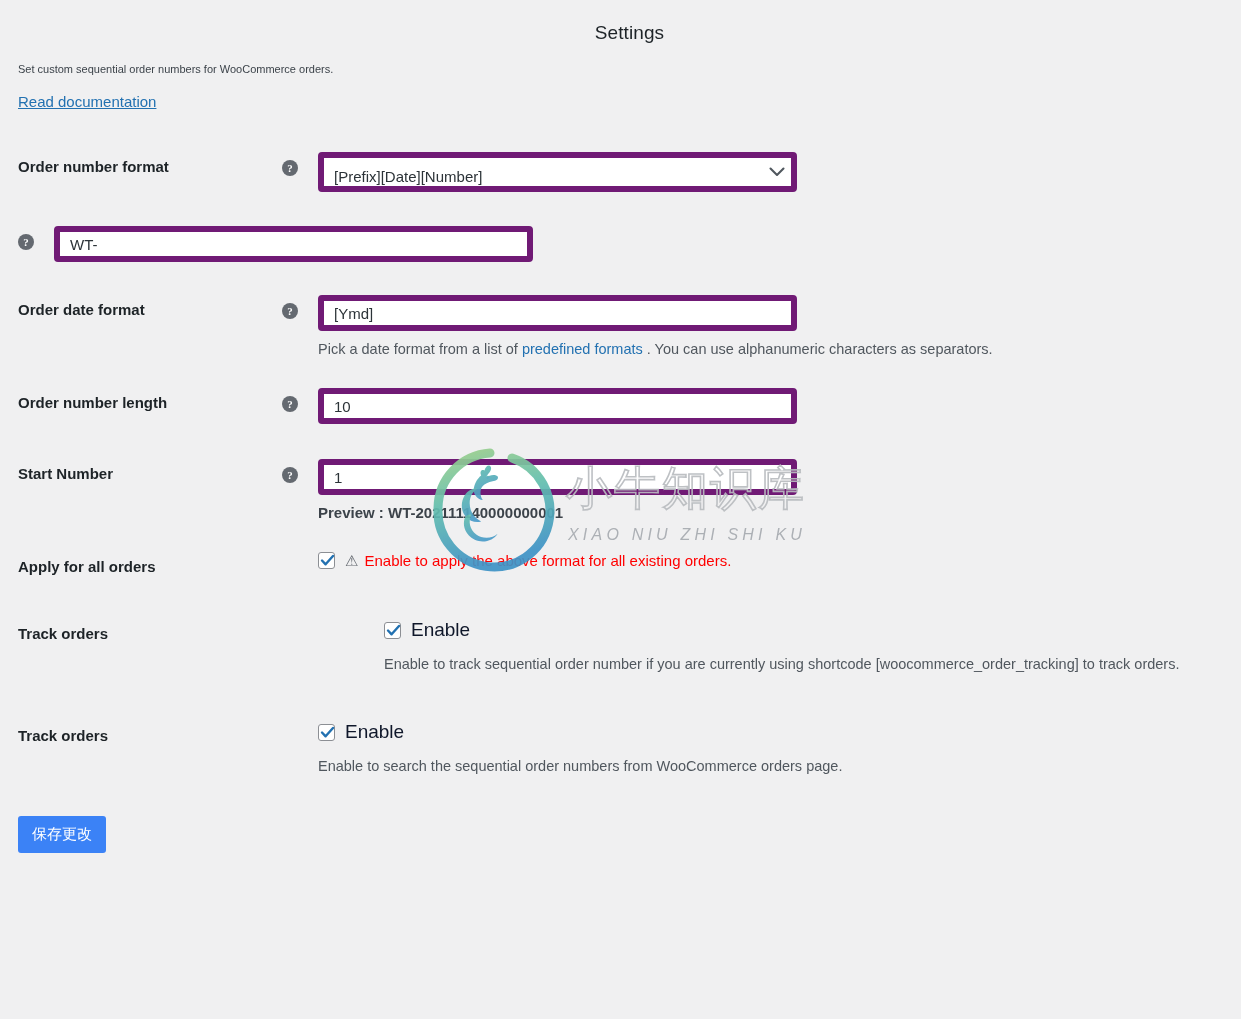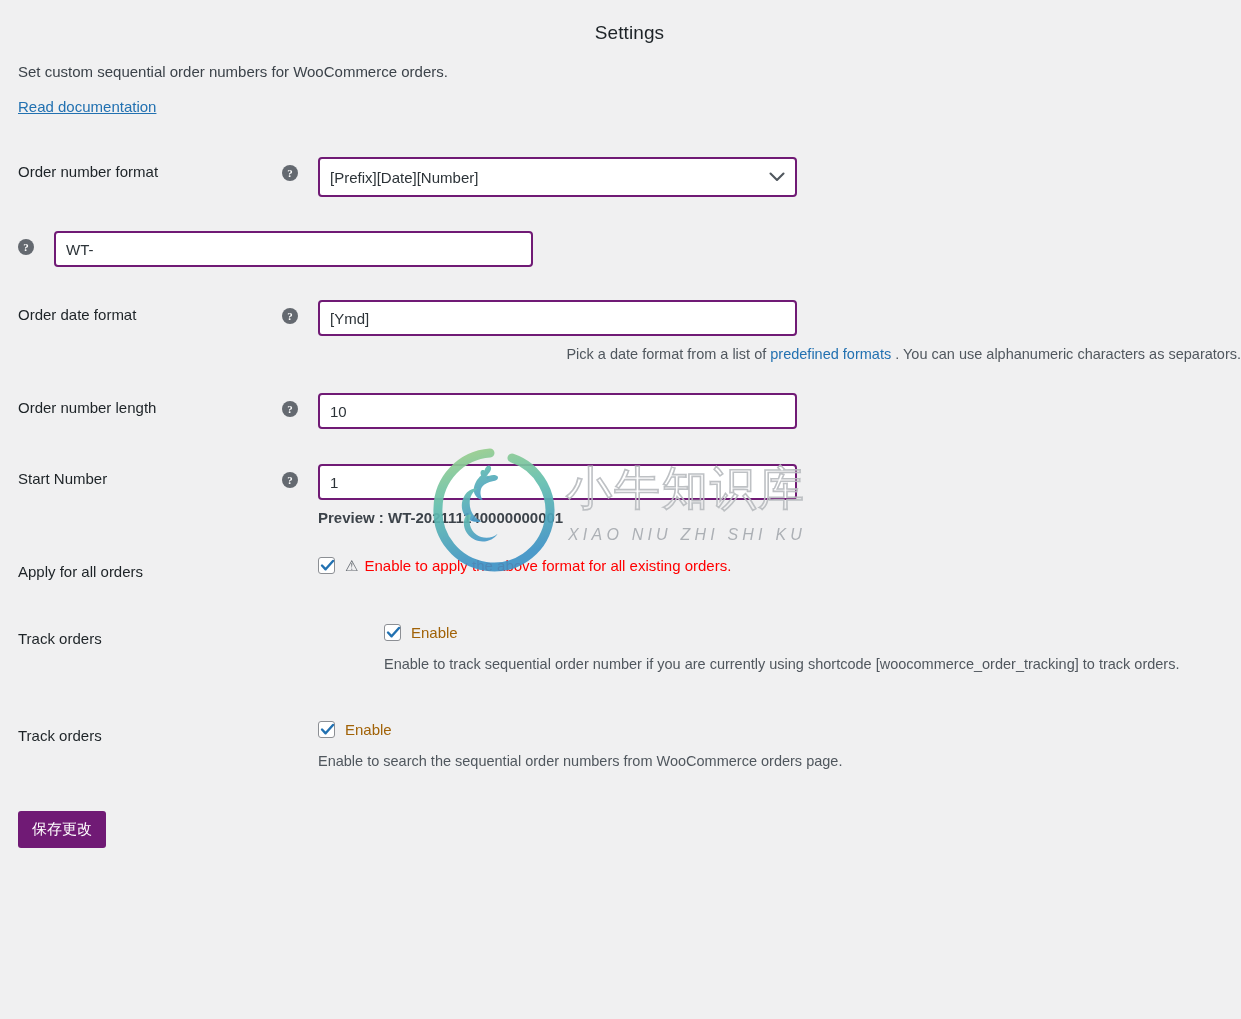--- a/index.html
+++ b/index.html
@@ -31,41 +31,41 @@
   .page { position: relative; z-index: 1; padding: 22px 0 0 18px; }
   .page-title {
     font-size: 19px;
     font-weight: normal;
     color: #1d2327;
     margin: 0 0 19px 0;
     letter-spacing: .1px;
     text-align: center;
   }
   .page-sub {
-    font-size: 15px;
+    font-size: 11px;
     color: #3c434a;
     margin: 0 0 18px 0;
   }
   .doc-link {
     font-size: 15px;
     color: #2271b1;
     text-decoration: underline;
     cursor: pointer;
     display: inline-block;
     margin-bottom: 20px;
   }
 
   
   .form { margin-top: 22px; }
   .row { display: flex; align-items: flex-start; }
   .row-label {
     width: 264px;
     flex: 0 0 264px;
     font-size: 15px;
-    font-weight: normal;
+    font-weight: bold;
     color: #1d2327;
     padding-top: 5px;
     line-height: 20px;
   }
   .row-help {
     flex: 0 0 36px;
     width: 36px;
     padding-top: 6px;
   }
   .row-field { flex: 1 1 auto; position: relative; }
@@ -83,21 +83,21 @@
     text-align: center;
     cursor: pointer;
     font-family: "Liberation Serif", serif;
   }
 
   
   .txt, .sel {
     width: 479px;
     height: 36px;
     padding: 0 10px;
-    border: 2px solid #701a75;
+    border: 6px solid #701a75;
     border-radius: 4px;
     background: #fff;
     font-size: 15px;
     color: #2c3338;
     font-family: "Liberation Sans", "DejaVu Sans", sans-serif;
     outline: none;
     line-height: 34px;
   }
   .sel-wrap { position: relative; width: 479px; }
   .sel {
@@ -120,21 +120,20 @@
     color: #50575e;
   }
 
   .hint {
     font-size: 14.5px;
     color: #50575e;
     margin-top: 8px;
     line-height: 20px;
     position: relative;
     z-index: 6;
-    text-align: right;
   }
   .hint a { color: #2271b1; text-decoration: none; cursor: pointer; }
 
   .preview {
     font-size: 15px;
     font-weight: bold;
     color: #3c434a;
     margin-top: 9px;
     position: relative;
     z-index: 6;
@@ -147,42 +146,42 @@
     height: 17px;
     flex: 0 0 17px;
     border: 1px solid #8c8f94;
     border-radius: 3px;
     background: #fff;
     position: relative;
     cursor: pointer;
     margin-right: 10px;
   }
   .cbox svg { position: absolute; left: 1px; top: 0px; }
-  .cbox-label { font-size: 15px; color: #a16207; }
+  .cbox-label { font-size: 19px; color: #0f172a; }
   .warn-text {
     font-size: 15px;
     color: #ff0000;
     display: flex;
     align-items: center;
     gap: 6px;
   }
   .warn-tri { color: #646970; font-size: 15px; line-height: 1; }
 
   .desc {
     font-size: 14.5px;
     color: #50575e;
     margin-top: 13px;
     line-height: 20px;
   }
 
   
   .save-btn {
     margin-top: 40px;
     display: inline-block;
-    background: #701a75;
+    background: #3b82f6;
     color: #fff;
     border: none;
     border-radius: 3px;
     font-size: 15px;
     padding: 9px 14px 10px 14px;
     cursor: pointer;
     font-family: "Liberation Sans", "DejaVu Sans", sans-serif;
     line-height: 18px;
   }
 </style>

